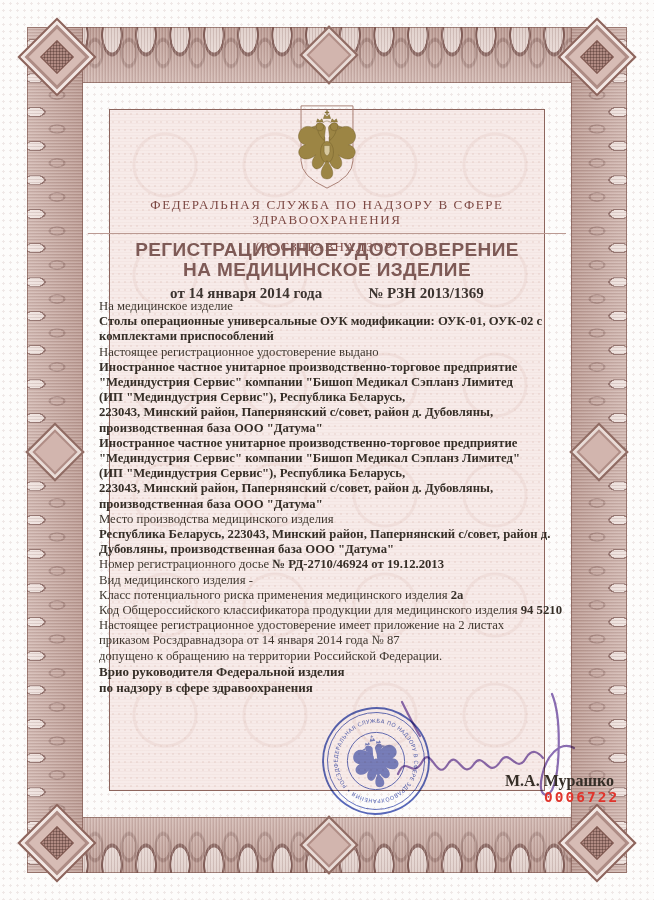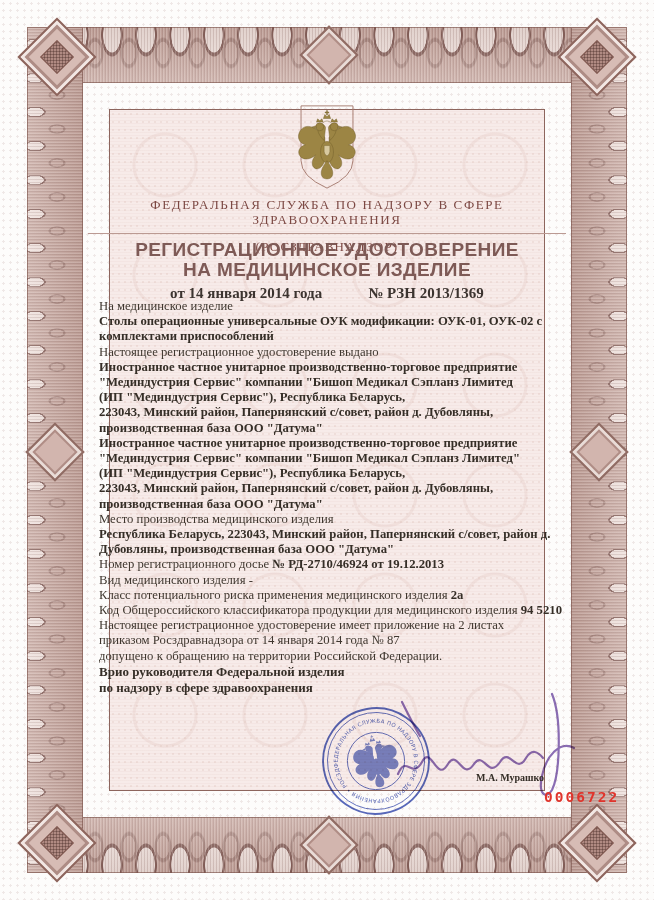--- a/index.html
+++ b/index.html
@@ -70,21 +70,21 @@
     color:#7e5a56;font-size:19px;line-height:20px;letter-spacing:.4px;}
   .dateline{margin-top:5px;display:flex;justify-content:center;gap:46px;
     font-weight:bold;color:#3c3430;font-size:15px;}
   .content{left:99px;top:299px;width:468px;color:#3f372f;font-size:12.7px;line-height:15.2px;}
   .content p{margin:0;white-space:pre-line;}
   .b{font-weight:bold;color:#352e27;}
   .mt14{margin-top:14px;} .mt4{margin-top:4px;} .mt3{margin-top:3px;}
   .mt6{margin-top:6px;} .mt8{margin-top:8px;} .mt9{margin-top:9px;}
   .mt10{margin-top:10px;} .mt15{margin-top:15px;}
   .vrio{width:310px;font-size:13px;line-height:16px;}
-  .signer-name{left:476px;top:772px;font-weight:bold;font-size:10px;color:#352e27;}
+  .signer-name{left:505px;top:772px;font-weight:bold;font-size:16px;color:#352e27;}
   .serial{left:544px;top:789px;font-family:"DejaVu Sans Mono",monospace;font-weight:bold;
     font-size:14.5px;letter-spacing:2px;color:#e0342c;}
   .stamp{left:311px;top:696px;width:130px;height:130px;transform:rotate(-10deg);
     opacity:.85;mix-blend-mode:multiply;}
   .signature{left:392px;top:688px;width:192px;height:122px;mix-blend-mode:multiply;}
   svg{display:block;width:100%;height:100%;}
 </style>
 </head>
 <body>
 

